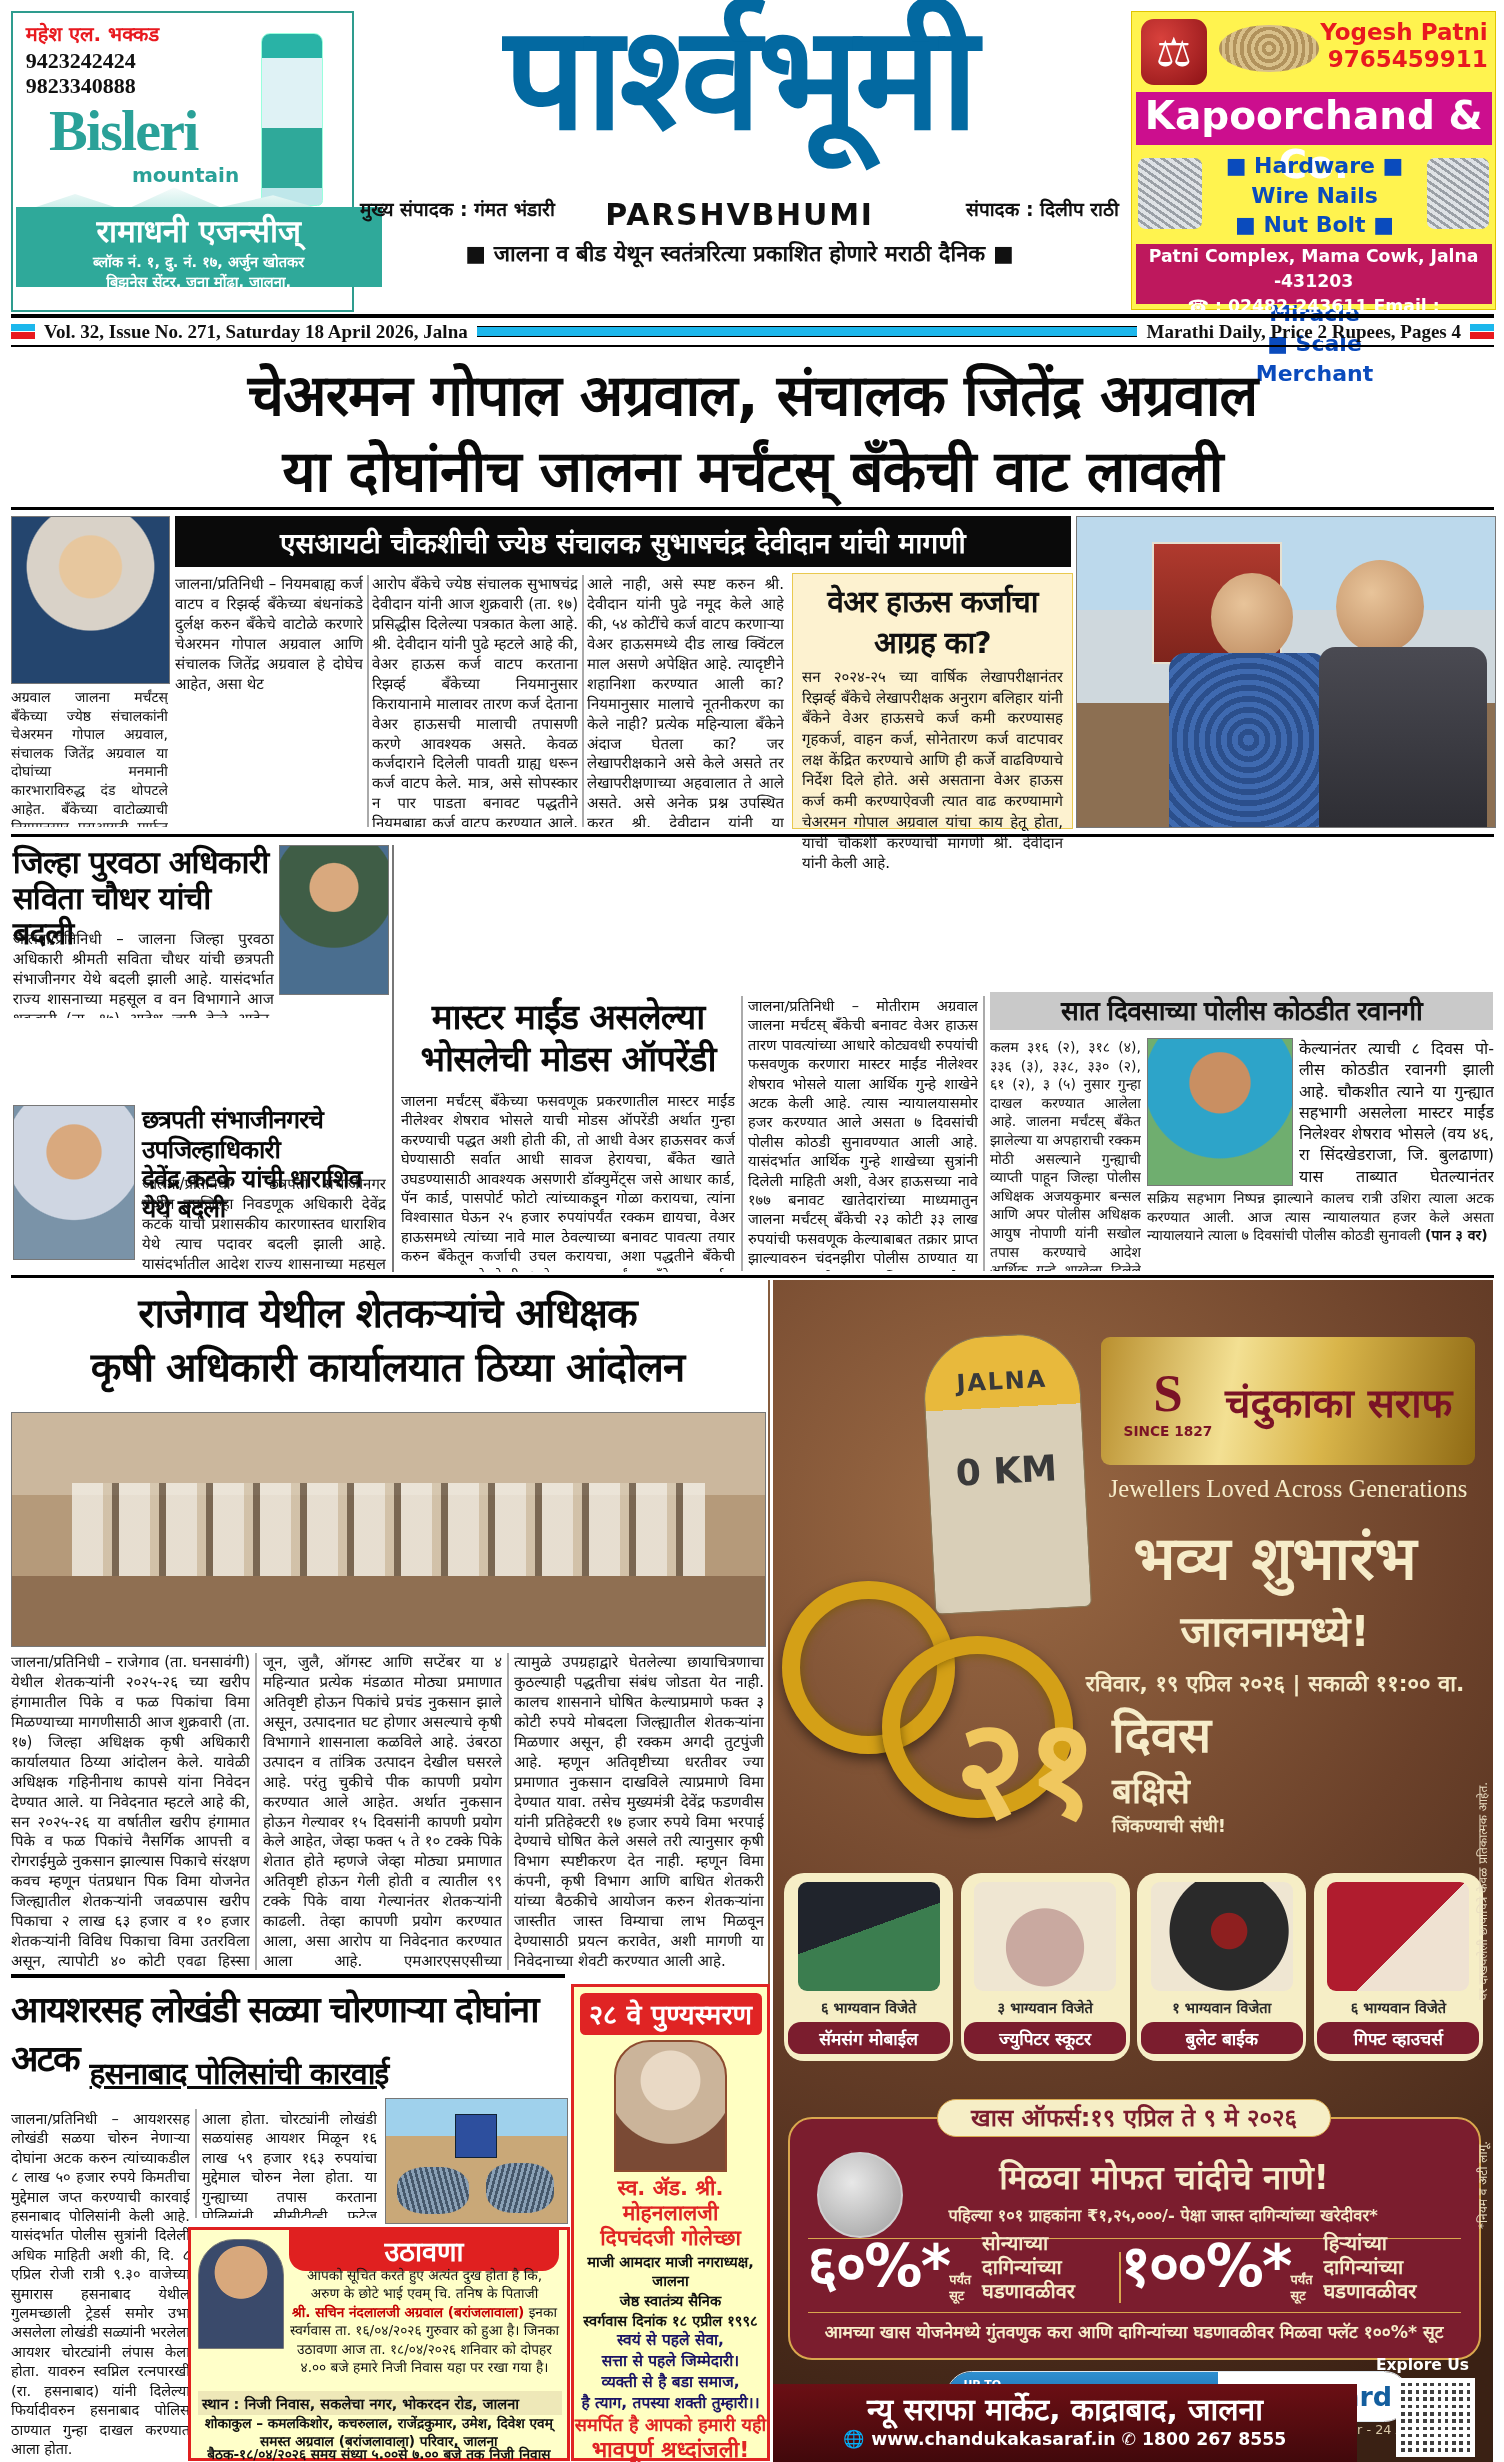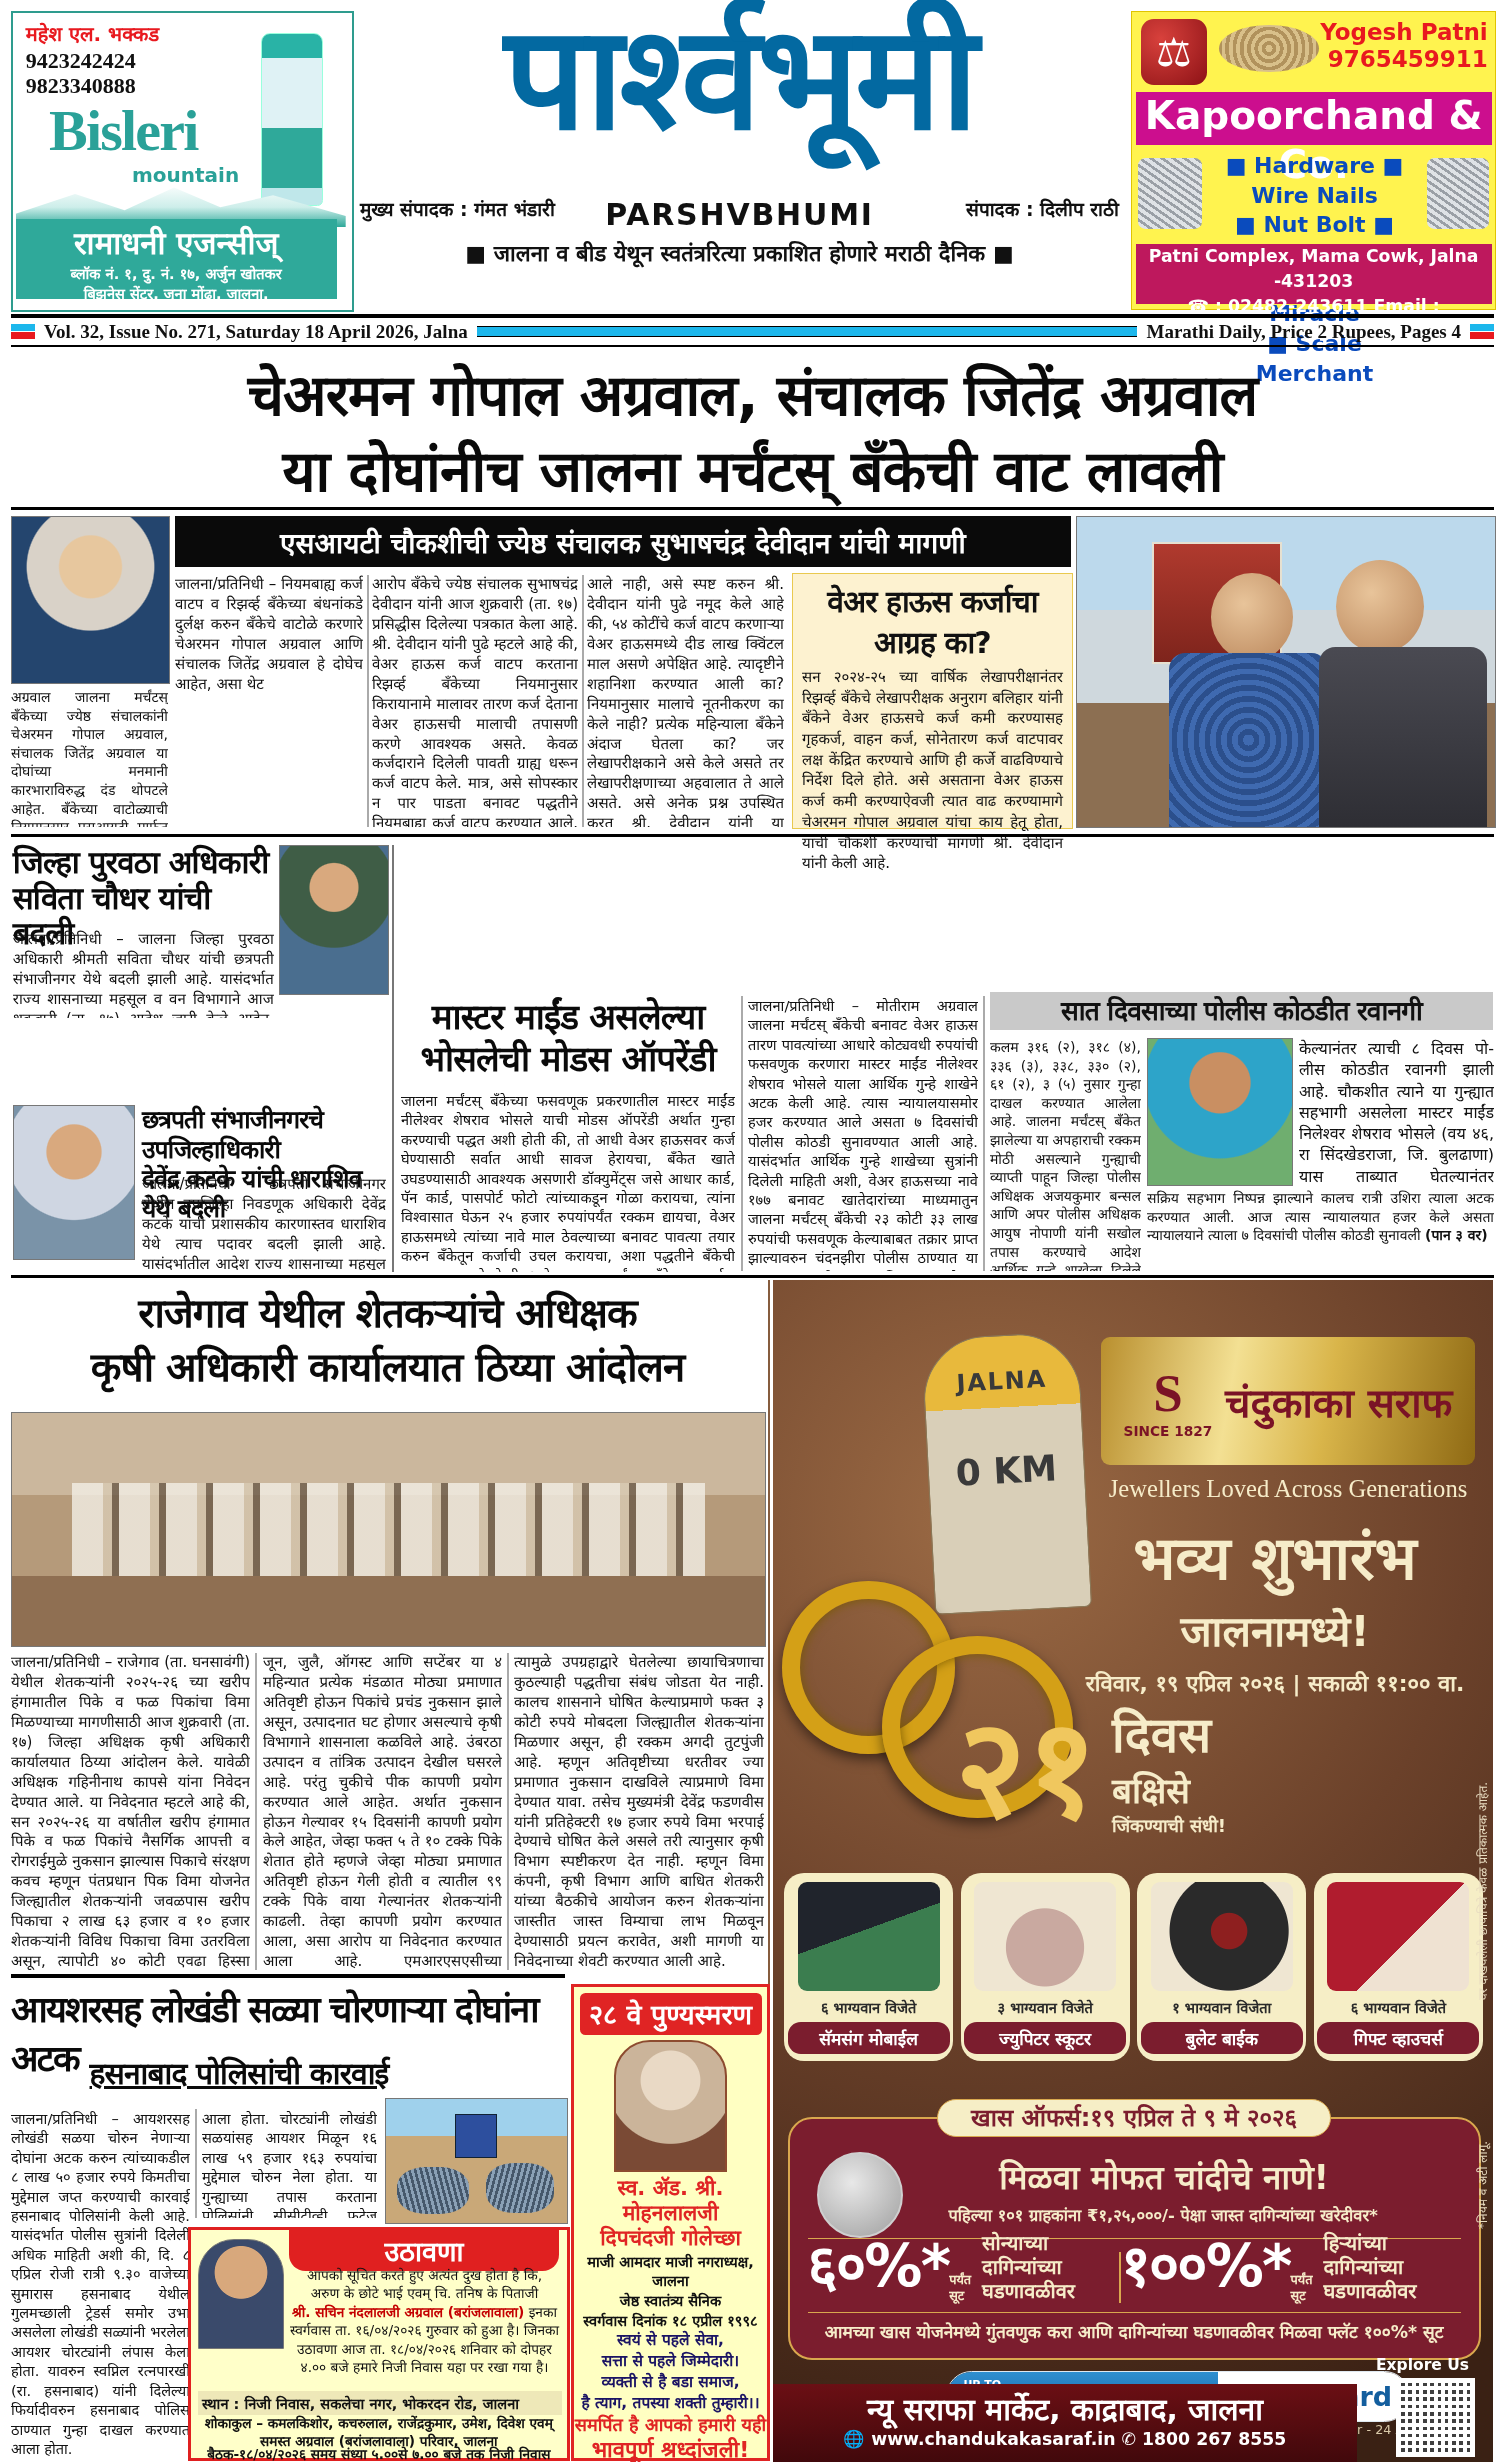--- a/index.html
+++ b/index.html
@@ -95,21 +95,21 @@
 <div class="page">
 
   <div class="abs bisleri" style="left:11px;top:11px;width:339px;height:297px;">
     <div class="abs bis-name" style="left:12.8px;top:7.3px;">महेश एल. भक्कड</div>
     <div class="abs bis-phone" style="left:12.8px;top:35px;">9423242424</div>
     <div class="abs bis-phone" style="left:12.8px;top:60px;">9823340888</div>
     <div class="abs bis-logo" style="left:36px;top:84px;">Bisleri</div>
     <div class="abs bis-sub" style="left:119px;top:150px;">mountain</div>
     <div class="abs bottle" style="left:248px;top:20px;width:60px;height:171px;"></div>
     <div class="abs mountains" style="left:2.7px;top:170px;width:330px;height:44px;"></div>
-    <div class="abs bis-band" style="left:2.7px;top:206px;width:321px;height:80px;">
+    <div class="abs bis-band" style="left:2.7px;top:194px;width:366px;height:80px;">
       <div style="font-size:31px;font-weight:800;margin-top:1.8px;">रामाधनी एजन्सीज्</div>
       <div style="font-size:14.6px;font-weight:bold;">ब्लॉक नं. १, दु. नं. १७, अर्जुन खोतकर</div>
       <div style="font-size:14.6px;font-weight:bold;">बिझनेस सेंटर, जुना मोंढा, जालना.</div>
     </div>
   </div>
 
   <div class="abs" style="left:360px;top:5.5px;width:759px;height:303px;">
     <div class="mast-title">पार्श्वभूमी</div>
     <div class="abs mast-small" style="left:0px;top:190px;">मुख्य संपादक : गंमत भंडारी</div>
     <div class="abs mast-small" style="right:0px;top:190px;">संपादक : दिलीप राठी</div>

